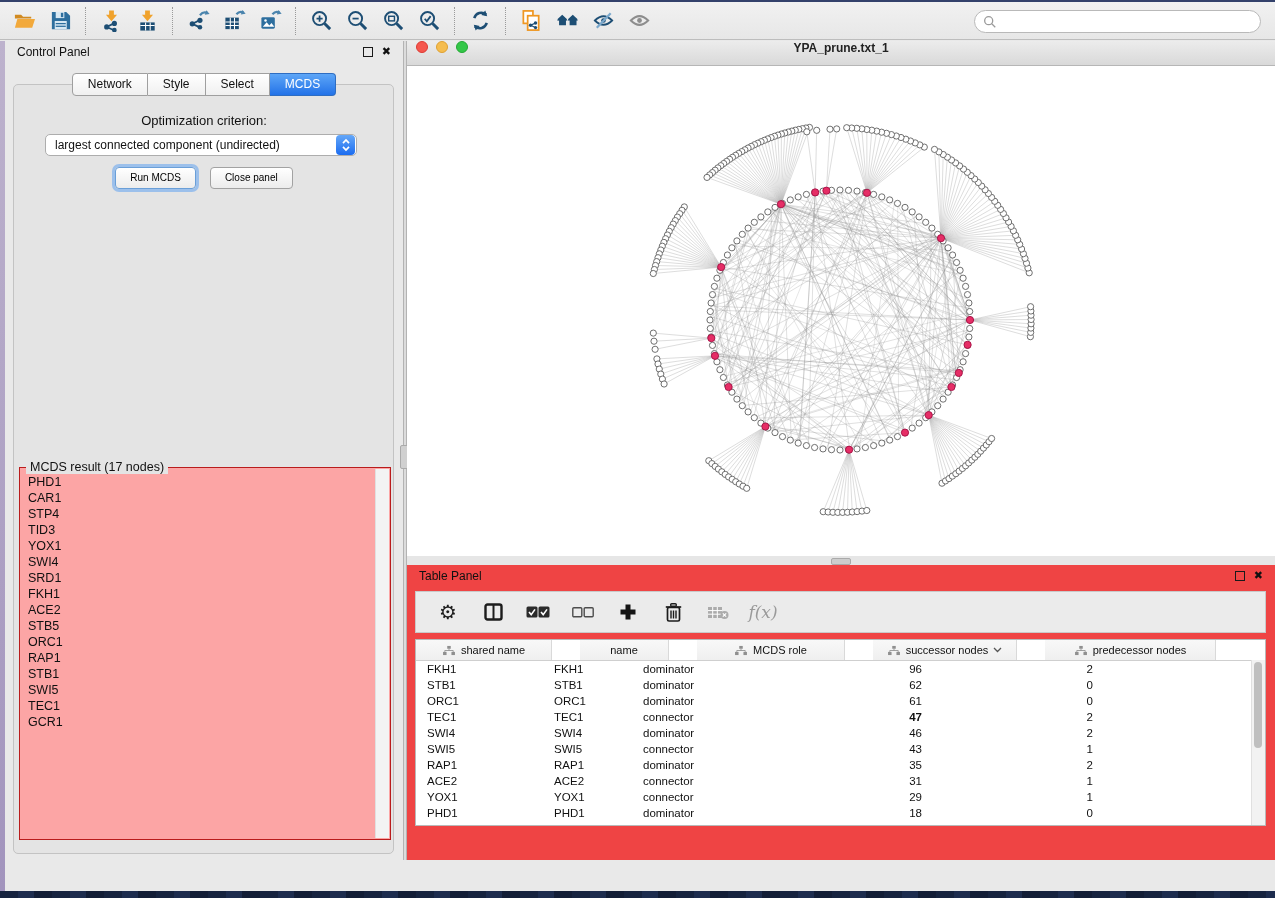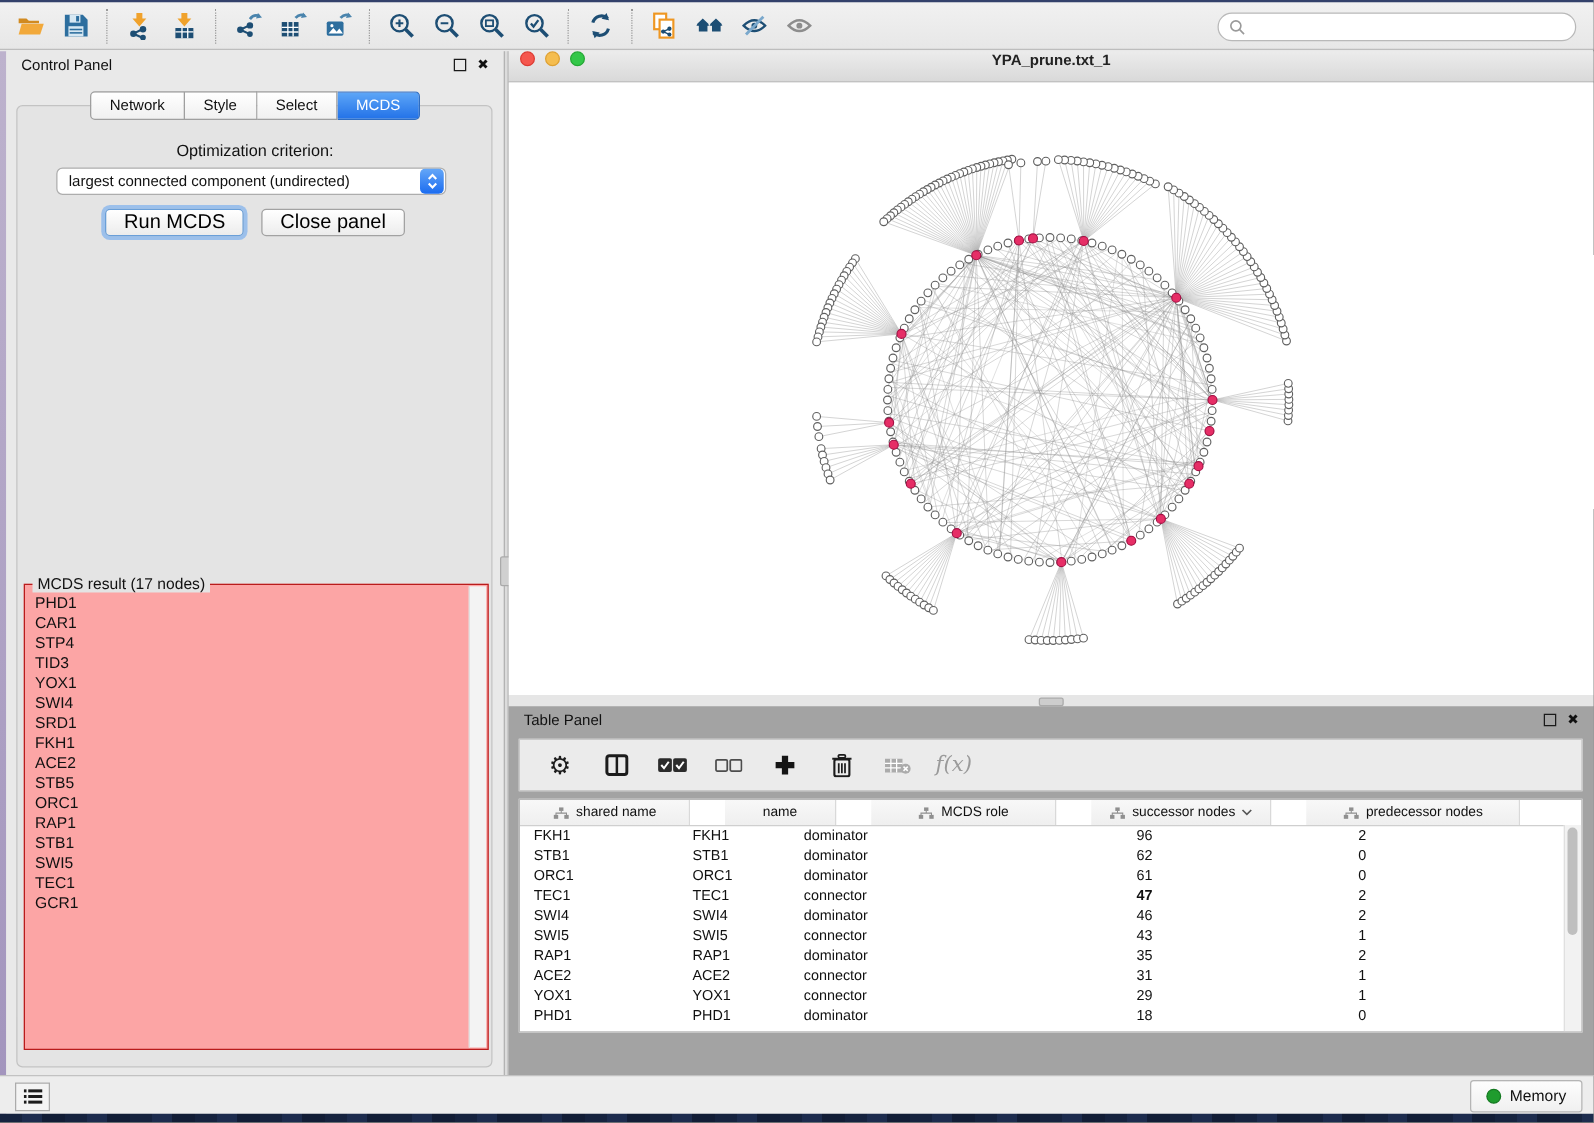--- a/index.html
+++ b/index.html
@@ -39,21 +39,21 @@
   .seg:last-child{border-radius:0 4px 4px 0;}
   .seg.on{background:linear-gradient(#5da6f7,#2372e8);color:#fff;border-color:#2e6dc2;}
   .opt-label{position:absolute;top:72px;left:0;width:100%;text-align:center;font-size:13px;}
   .dd{position:absolute;top:93px;left:40px;width:312px;height:22px;background:#fff;
       border:1px solid #adadad;border-radius:5px;display:flex;align-items:center;box-sizing:border-box;}
   .dd-text{flex:1;font-size:12px;padding-left:9px;white-space:nowrap;}
   .dd-step{width:19px;height:20px;margin-right:1px;border-radius:4px;
            background:linear-gradient(#64a7f8,#1b6cf0);display:flex;align-items:center;justify-content:center;}
   .btn-row{position:absolute;top:126px;left:0;width:100%;display:flex;justify-content:center;gap:14px;}
   .mac-btn{background:linear-gradient(#ffffff,#ececec);border:1px solid #a2a2a2;border-radius:4px;
-           font-size:16px;height:22px;line-height:20px;padding:0 14px;box-sizing:border-box;}
+           font-size:10px;height:22px;line-height:20px;padding:0 14px;box-sizing:border-box;}
   .mac-btn.focus{box-shadow:0 0 0 3px rgba(108,168,240,.6);border-color:#6a9fd8;}
   .result-box{position:absolute;left:14px;top:426px;width:370px;height:371px;border:1px solid #b91c1c;
               background:#fca5a5;}
   .result-legend{position:absolute;left:6px;top:-8px;background:#e4e4e4;padding:0 4px;font-size:12.5px;}
   .mcds-list{position:absolute;left:1px;top:6px;right:14px;bottom:1px;overflow:hidden;}
   .mcds-item{font-size:12.5px;height:16px;line-height:16px;padding-left:7px;}
   .list-scroll{position:absolute;top:1px;right:1px;width:13px;bottom:1px;background:#f3f3f3;
                border-left:1px solid #e0e0e0;}
   
   .v-splitter{position:absolute;left:403px;top:41px;width:4px;height:819px;background:#dcdcdc;
@@ -69,21 +69,21 @@
                 display:flex;align-items:flex-start;box-sizing:border-box;}
   .lights{display:flex;gap:8px;margin-left:9px;}
   .light{width:12px;height:12px;border-radius:50%;}
   .light.red{background:#f5574e;border:1px solid #dd3b33;box-sizing:border-box;}
   .light.yellow{background:#f5bd4f;border:1px solid #dfa132;box-sizing:border-box;}
   .light.green{background:#33c748;border:1px solid #24a834;box-sizing:border-box;}
   .net-title{position:absolute;left:0;width:100%;text-align:center;font-size:12px;font-weight:700;color:#222;}
   .net-canvas{position:absolute;left:407px;top:66px;width:868px;height:490px;background:#fff;}
   .net-canvas svg{display:block;width:868px;height:490px;}
   
-  .table-panel{position:absolute;left:407px;top:565px;width:868px;height:295px;background:#a3a3a3;}
+  .table-panel{position:absolute;left:407px;top:565px;width:868px;height:295px;background:#ef4444;}
   .tp-toolbar{position:absolute;left:8px;top:26px;width:851px;height:42px;background:#ebebeb;
               border:1px solid #c9c9c9;display:flex;align-items:center;gap:21px;padding-left:20px;
               box-sizing:border-box;}
   .tp-ico{display:flex;align-items:center;justify-content:center;width:24px;height:24px;}
   .fx{font-family:"DejaVu Serif",serif;font-style:italic;font-size:17px;color:#9a9a9a;}
   .gear{font-family:"DejaVu Sans",sans-serif;font-size:20px;color:#1c1c1c;line-height:20px;}
   .table-wrap{position:absolute;left:8px;top:74px;width:851px;height:187px;background:#fff;
               border:1px solid #b9b9b9;box-sizing:border-box;overflow:hidden;}
   .thead{display:flex;height:20px;border-bottom:1px solid #cfcfcf;gap:28px;}
   .th{box-sizing:border-box;display:flex;align-items:center;justify-content:center;gap:5px;
@@ -1135,30 +1135,14 @@
             <div class="td right" style="width: 144px;">18</div>
             <div class="td right" style="width: 171px;">0</div>
           </div>
         </div>
       <div class="vscroll">
         <div class="vthumb"></div>
       </div>
     </div>
   </section>
 
-  <div class="status-bar">
-    <div class="list-btn">
-      <svg width="15" height="13" viewBox="0 0 15 13">
-          <rect x="0" y="0.5" width="2.2" height="2.4" fill="#1c1c1c"></rect>
-          <rect x="3.6" y="0.5" width="11.4" height="2.4" fill="#1c1c1c"></rect>
-          <rect x="0" y="5" width="2.2" height="2.4" fill="#1c1c1c"></rect>
-          <rect x="3.6" y="5" width="11.4" height="2.4" fill="#1c1c1c"></rect>
-          <rect x="0" y="9.5" width="2.2" height="2.4" fill="#1c1c1c"></rect>
-          <rect x="3.6" y="9.5" width="11.4" height="2.4" fill="#1c1c1c"></rect>
-        </svg>
-    </div>
-    <div class="memory-btn">
-      <span class="mem-dot"></span>
-      <span>Memory</span>
-    </div>
-  </div>
   <div class="desktop-bottom"></div>
 </div>
 
 </body></html>

